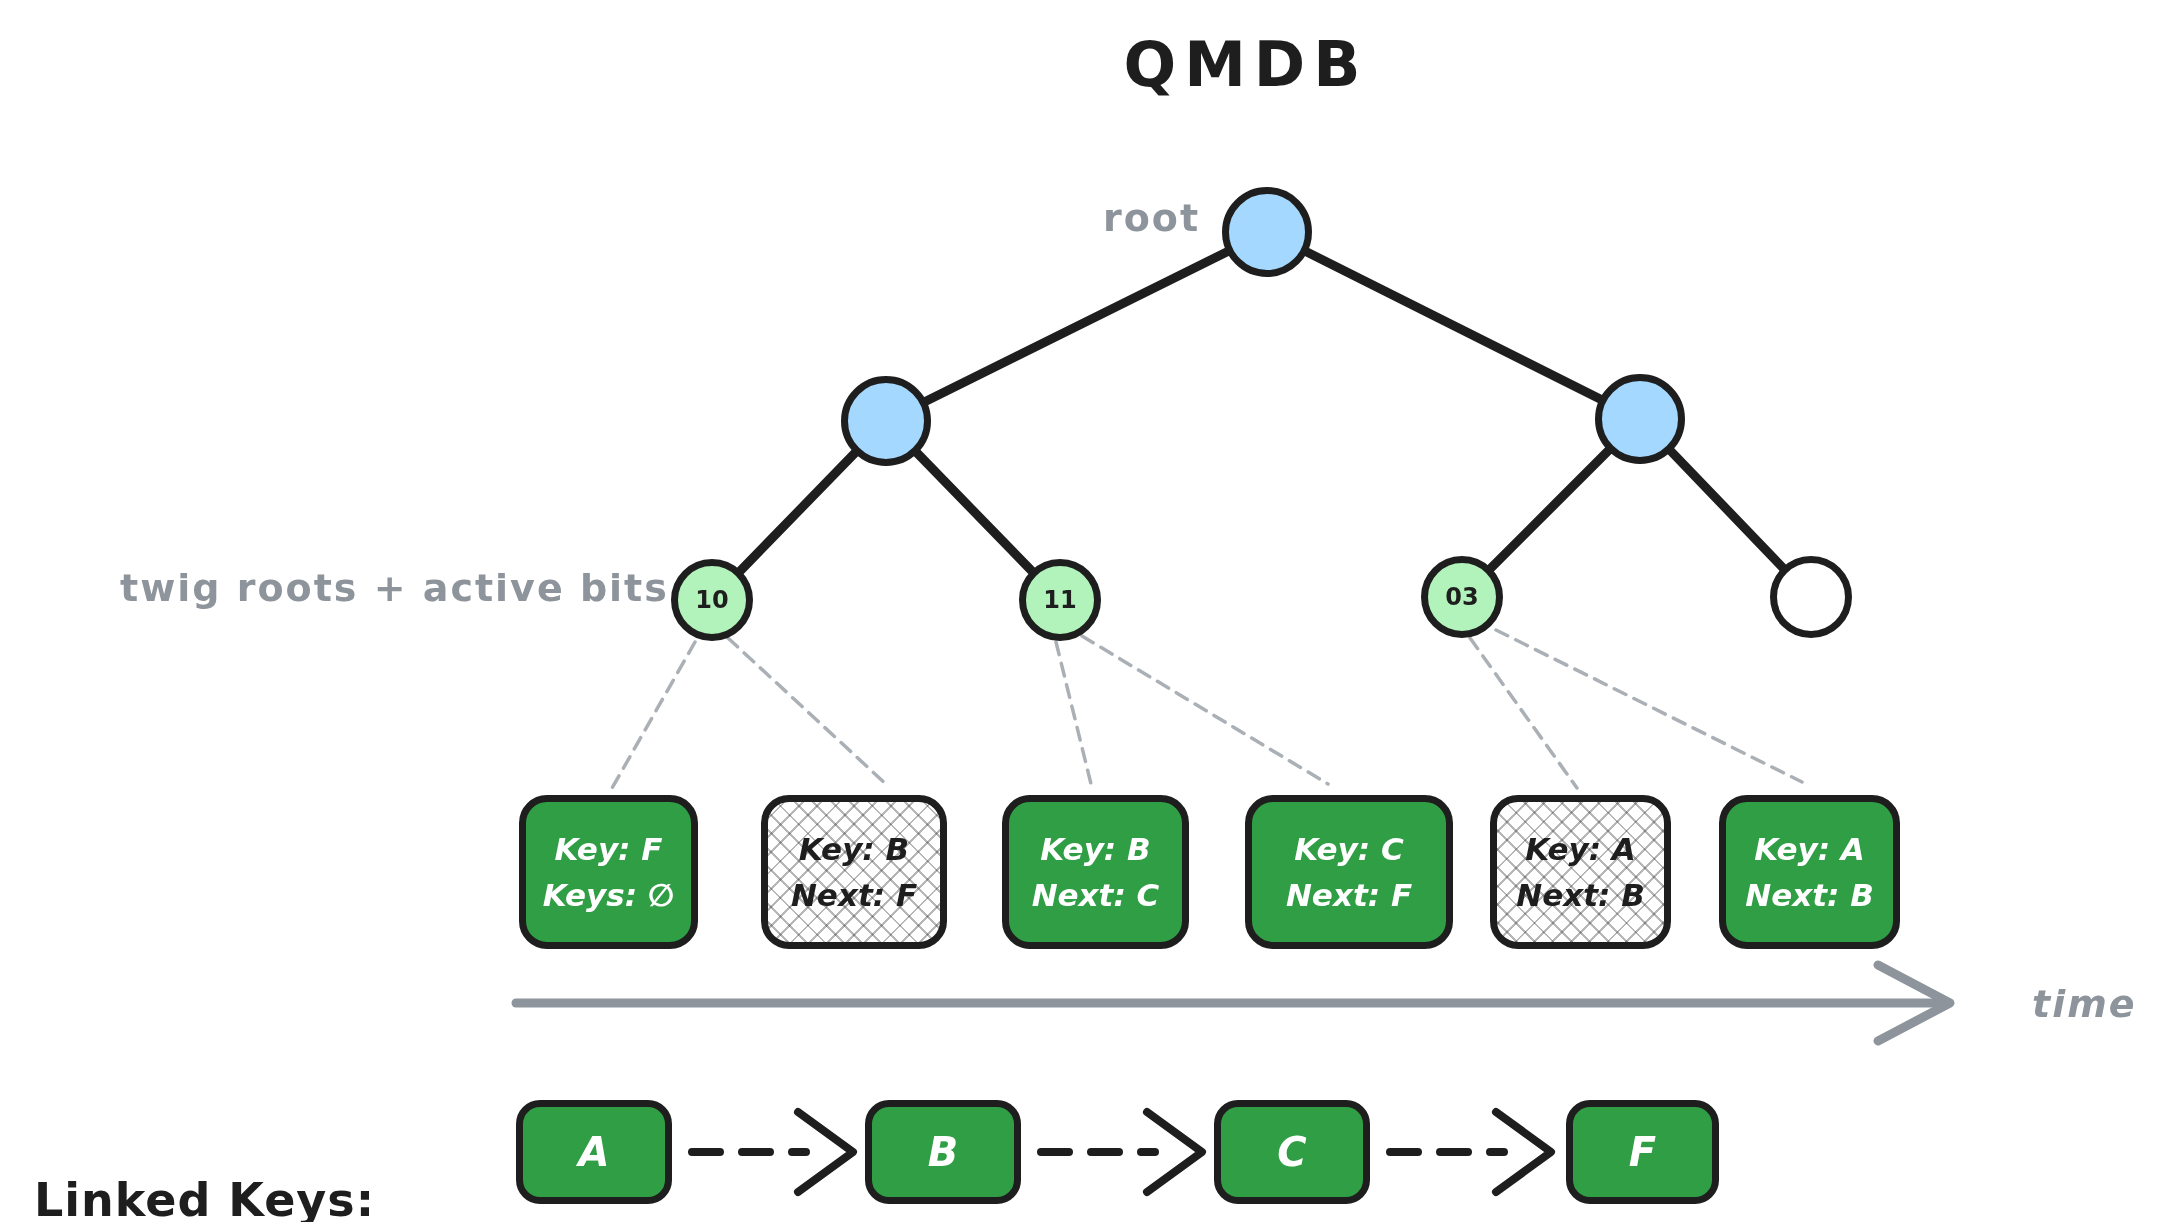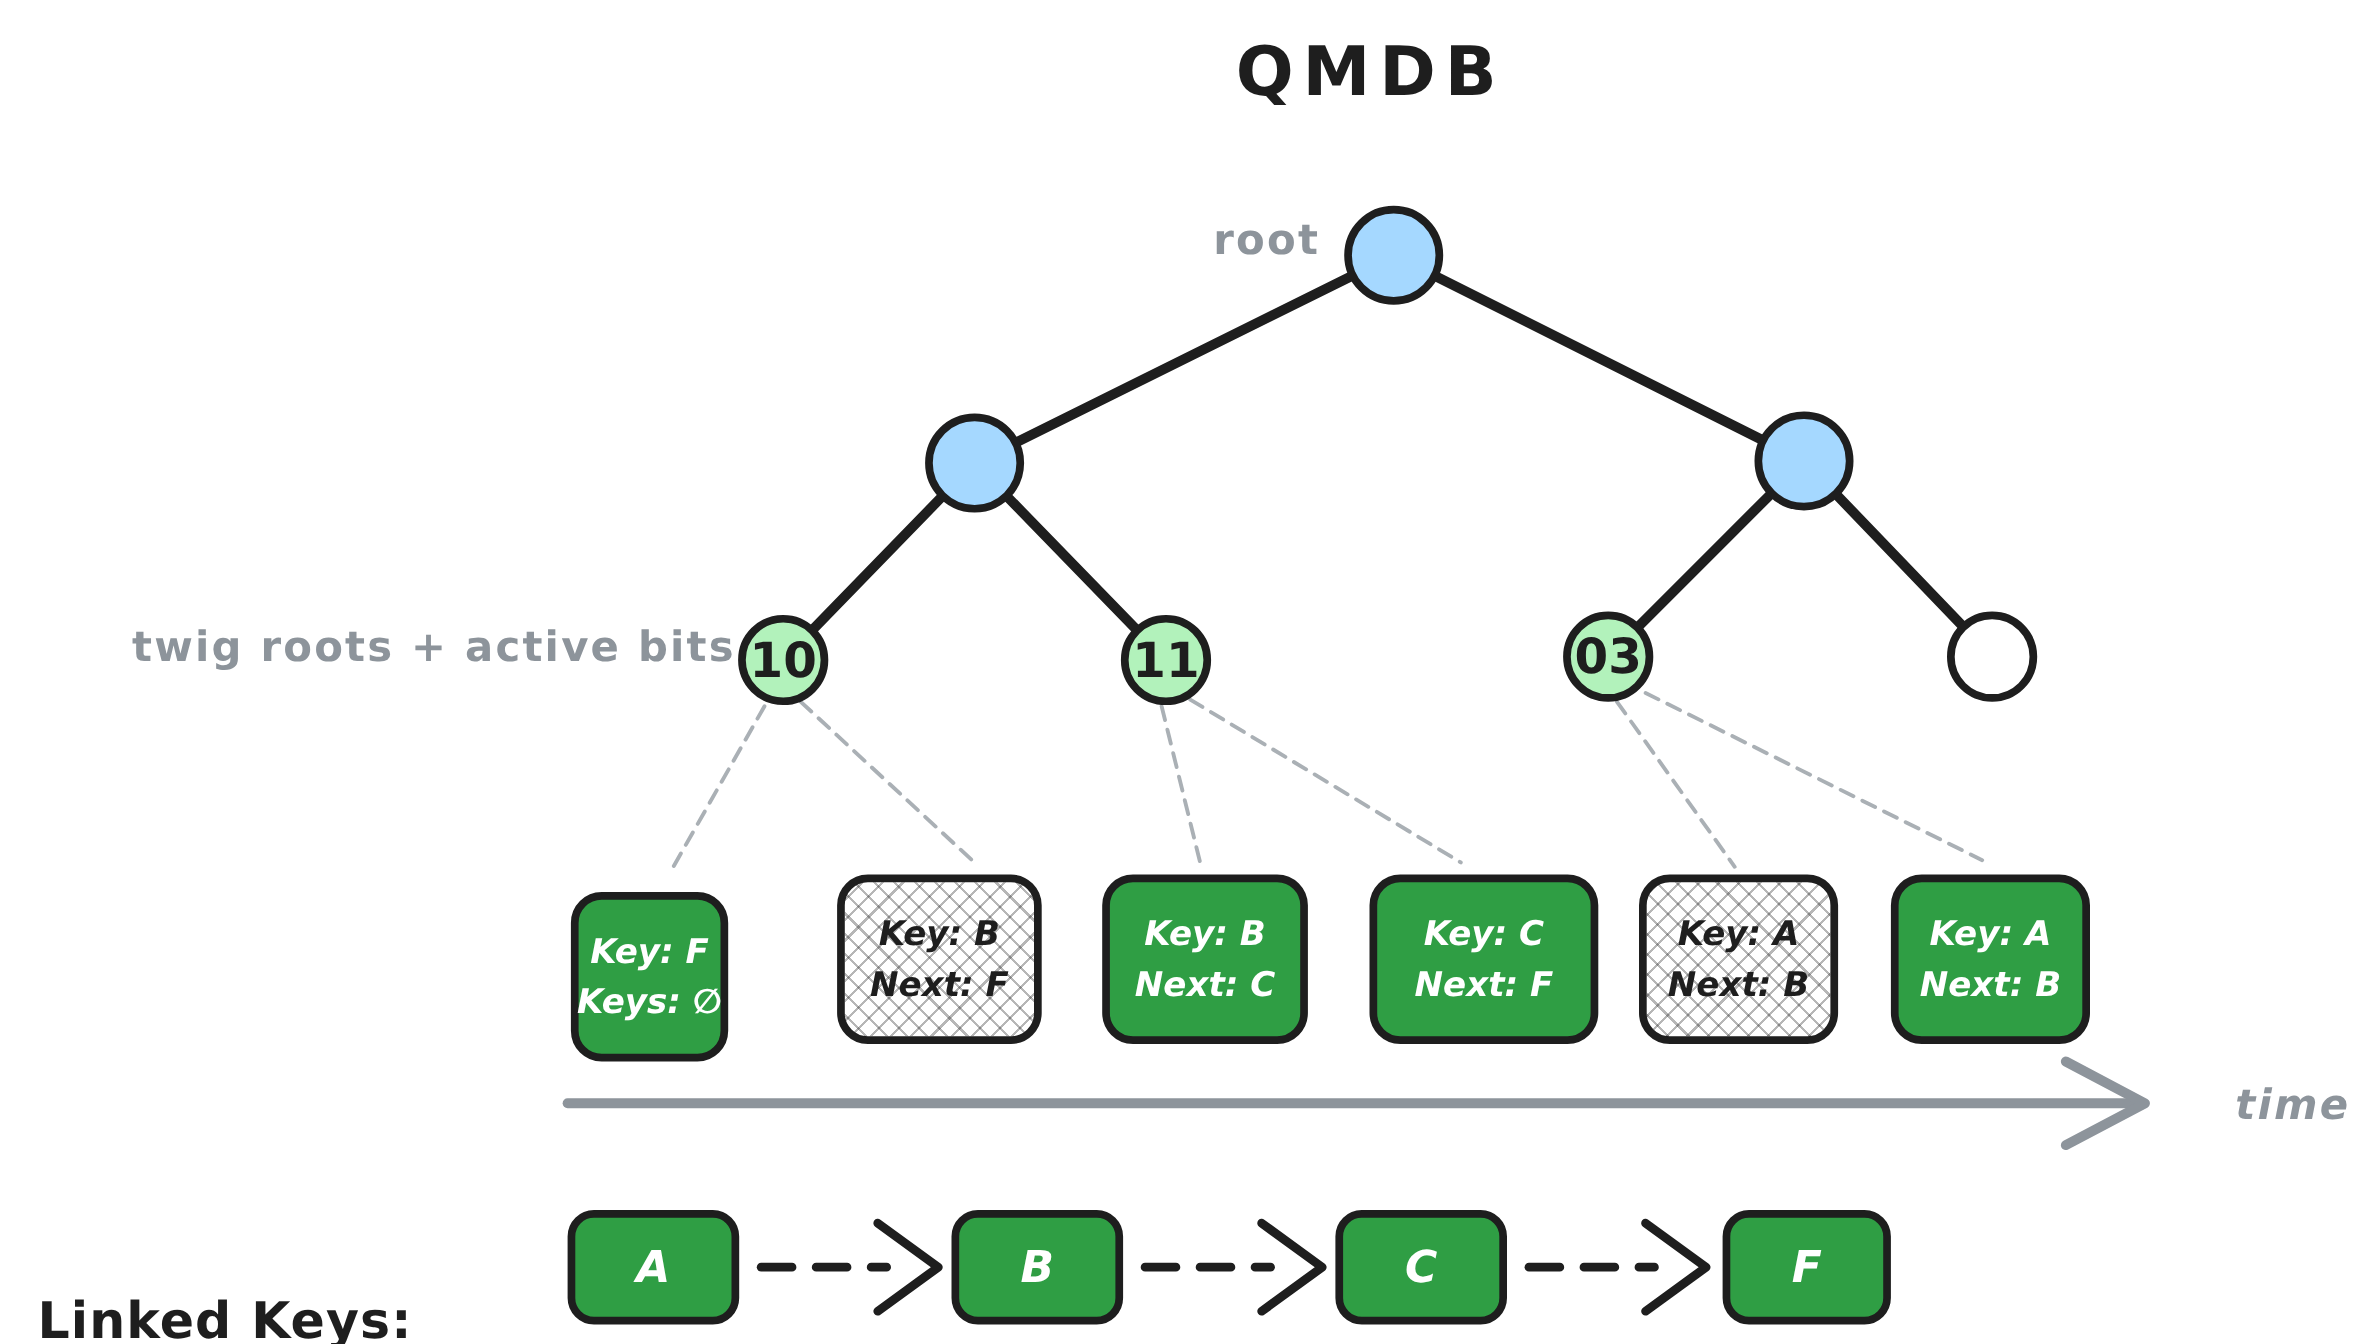--- a/index.html
+++ b/index.html
@@ -38,21 +38,21 @@
   .time-label { font-style: italic; }
 
   .node {
     position: absolute;
     border: 7px solid var(--stroke, #1e1e1e);
     border-radius: 50%;
     box-sizing: border-box;
     display: flex;
     align-items: center;
     justify-content: center;
-    font-size: 44px;
+    font-size: 24px;
     font-weight: bold;
     color: #1e1e1e;
   }
   .node.blue  { background: var(--node-blue, #a5d8ff); }
   .node.green { background: var(--twig-green, #b2f2bb); }
   .node.white { background: #ffffff; }
 
   .op-box {
     position: absolute;
     top: 795px;
@@ -160,21 +160,21 @@
   <div class="node green" style="left:1019px; top:559px; width:82px; height:82px;">
     <span>11</span>
   </div>
   <div class="node green" style="left:1421px; top:556px; width:82px; height:82px;">
     <span>03</span>
   </div>
   <div class="node white" style="left:1770px; top:556px; width:82px; height:82px;">
     <span></span>
   </div>
 
-  <div class="op-box active" style="left:519px; width:143px;margin-top:16px;">
+  <div class="op-box active" style="left:519px; width:179px;">
     <div class="op-line">Key: F</div>
     <div class="op-line">Keys: ∅</div>
   </div>
   <div class="op-box stale" style="left:761px; width:186px;">
     <div class="op-line">Key: B</div>
     <div class="op-line">Next: F</div>
   </div>
   <div class="op-box active" style="left:1002px; width:187px;">
     <div class="op-line">Key: B</div>
     <div class="op-line">Next: C</div>

